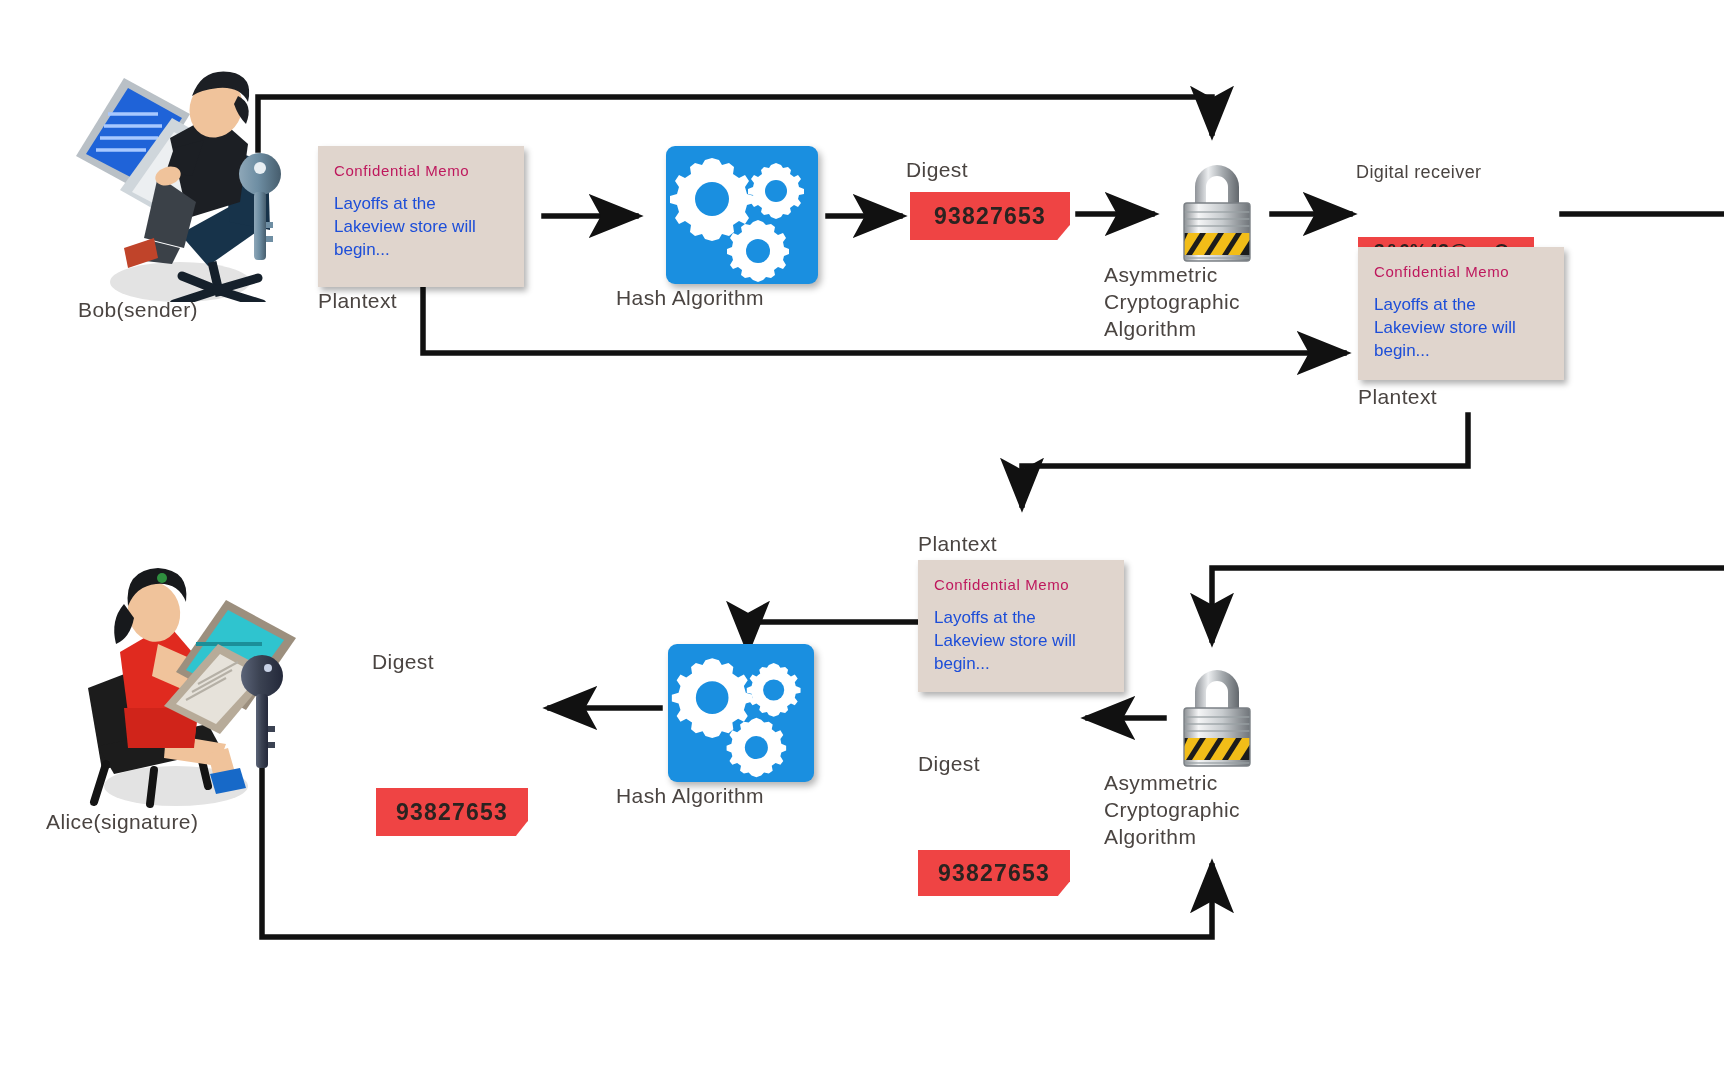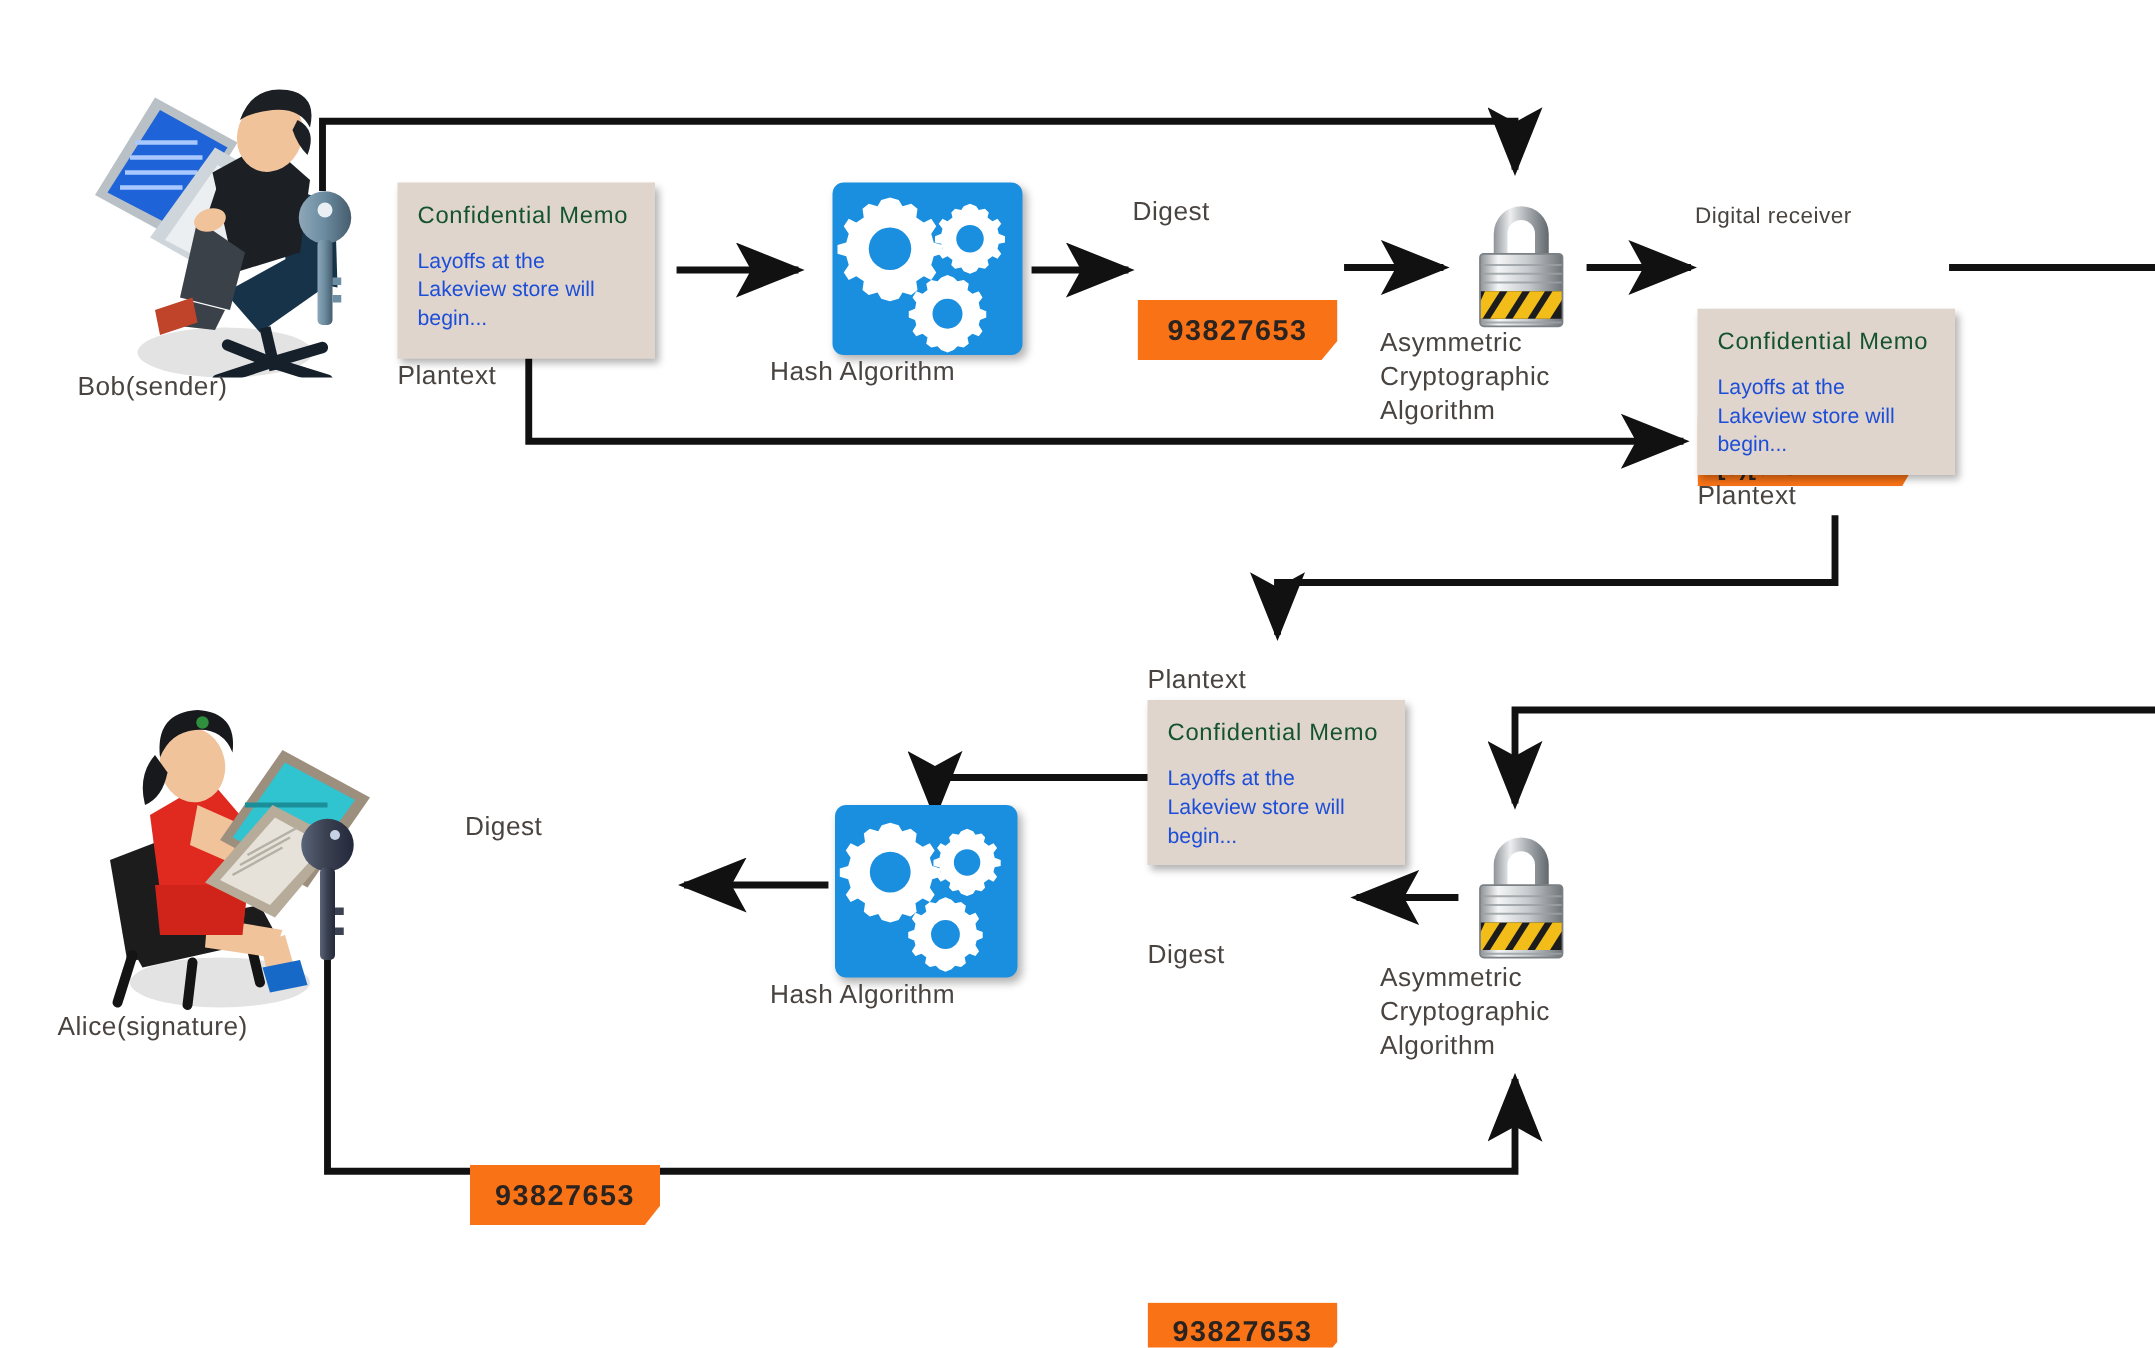--- a/index.html
+++ b/index.html
@@ -17,37 +17,36 @@
   .node{position:absolute;}
 
   
   .memo{
     background:#e0d5cd;
     box-shadow:3px 4px 6px rgba(0,0,0,0.30);
     padding:16px 16px 22px 16px;
     box-sizing:border-box;
   }
   .memo .title{
-    font-size:19px;letter-spacing:.6px;color:#14532d;
+    font-size:15px;letter-spacing:.6px;color:#be185d;
     margin-bottom:14px;white-space:nowrap;
   }
   .memo .body{
     font-size:17px;line-height:1.35;color:#1d4ed8;
   }
 
   
   .slip{
     position:relative;
-    background:#f97316;
+    background:#ef4444;
     box-shadow:3px 4px 6px rgba(0,0,0,0.28);
     display:flex;align-items:center;justify-content:center;
     font-weight:bold;font-size:23px;color:#2a2320;
     letter-spacing:1.2px;
     clip-path:polygon(0 0, 100% 0, 100% 68%, 92% 100%, 0 100%);
-    margin-top:48px;
   }
   .slip.sig{
     font-size:19px;letter-spacing:.4px;
     flex-direction:column;align-items:flex-start;justify-content:center;
     padding-left:16px;line-height:1.45;
     clip-path:polygon(0 0, 100% 0, 100% 62%, 93% 100%, 0 100%);
   }
 
   .caption{
     position:absolute;
@@ -141,21 +140,21 @@
       <path d="M62,196 L92,186 L96,206 L66,216 Z" fill="#c0442a"></path>
 
       <path d="M112,96 L142,88 L130,124 L104,120 Z" fill="#1c1f24"></path>
       <ellipse cx="106" cy="124" rx="13" ry="9" fill="#f0c39b" transform="rotate(-18 106 124)"></ellipse>
 
       <ellipse cx="154" cy="56" rx="26" ry="30" fill="#f0c39b" transform="rotate(20 154 56)"></ellipse>
       <path d="M130,44 Q140,16 168,20 Q192,24 186,50 Q178,34 156,36 Q138,38 130,44 Z" fill="#1c1f24"></path>
       <path d="M176,44 Q192,52 184,72 Q176,64 172,52 Z" fill="#1c1f24"></path>
     </svg>
   </div>
-  <div class="caption" style="left:62px;top:298px;width:240px;">Bob(sender)</div>
+  <div class="caption" style="left:78px;top:298px;width:240px;">Bob(sender)</div>
 
   <div class="keyicon" style="left:238px;top:148px;width:44px;height:118px;">
     <svg width="44" height="118" viewBox="0 0 44 118">
       <defs>
         <linearGradient id="kb" x1="0" y1="0" x2="1" y2="0">
           <stop offset="0%" stop-color="#8ea7b8"></stop>
           <stop offset="45%" stop-color="#6e8ea3"></stop>
           <stop offset="100%" stop-color="#465d6d"></stop>
         </linearGradient>
       </defs>

